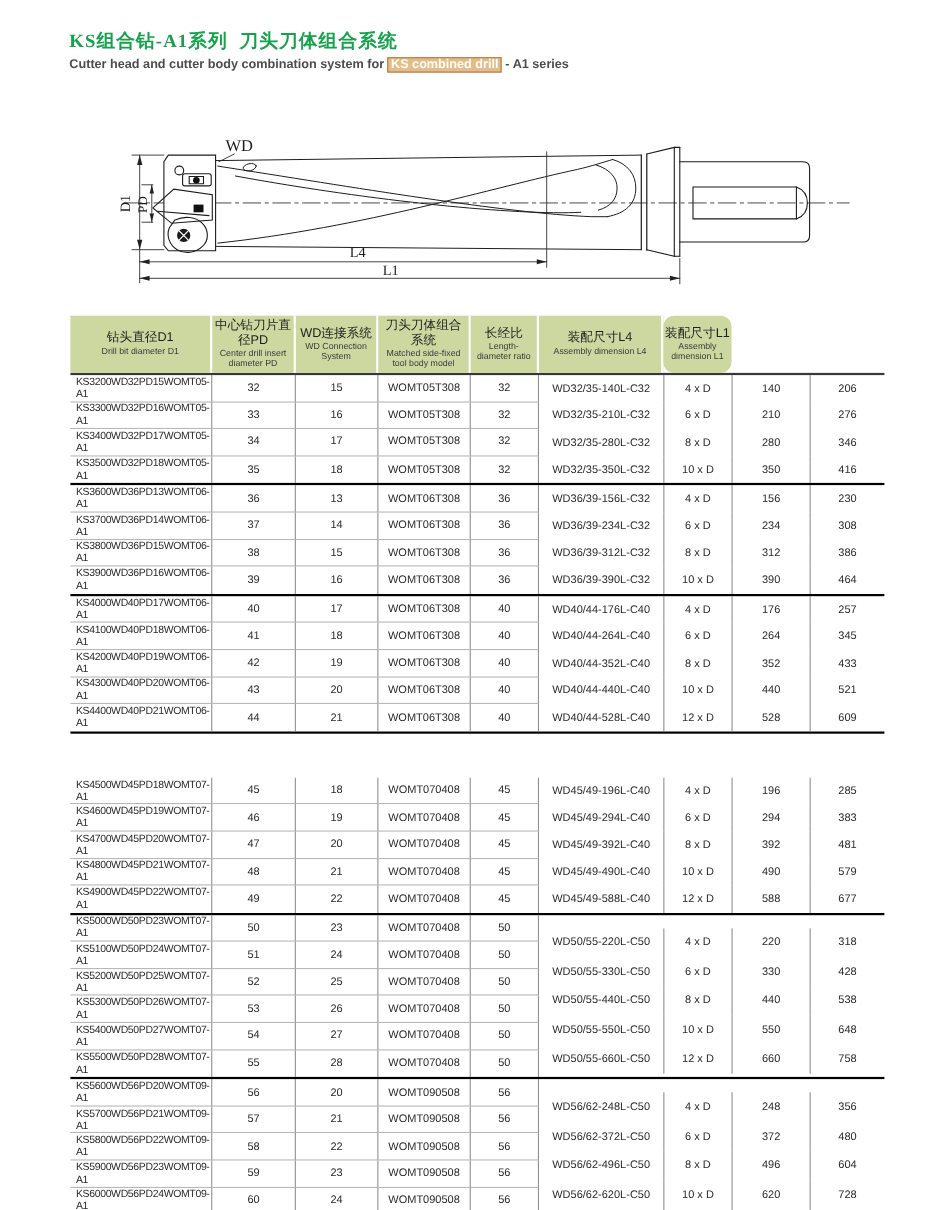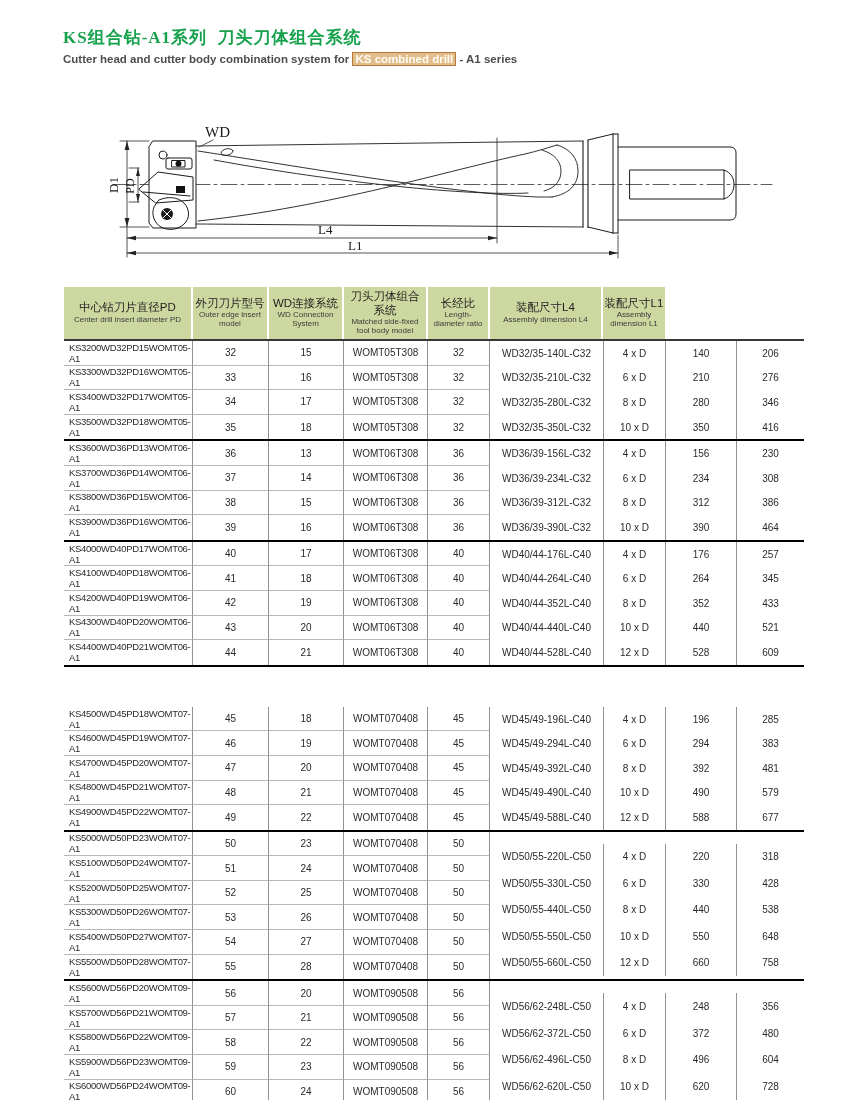--- a/index.html
+++ b/index.html
@@ -13,21 +13,21 @@
   .hl{background:#e2bd8c;color:#fffdf5;border:1px solid #b9763a;padding:0 2px;}
   
   .drawing{position:absolute;left:90px;top:100px;}
   .drawing path,.drawing rect,.drawing circle,.drawing ellipse{vector-effect:non-scaling-stroke;}
   
   .tablewrap{position:absolute;left:64px;top:287px;width:740px;}
   .thead{display:grid;grid-template-columns:129px 76px 75px 84px 62px 113px 62px 71px 68px;
          height:52px;border-bottom:2px solid #383838;}
   .hcell{background:#cdd8a0;display:flex;flex-direction:column;justify-content:center;
          align-items:center;text-align:center;border-right:2px solid #fff;padding:1px 1px;box-sizing:border-box;}
-  .hcell:last-child{border-right:none;}
+  .hcell:last-child{border-right:none;border-radius:10px;}
   .hcn{font-size:11.5px;color:#1f1f1f;line-height:1.15;}
   .hen{font-size:8px;color:#3a3a3a;line-height:1.1;margin-top:1px;}
   .group{position:relative;border-bottom:2px solid #000000;}
   .group:last-child{border-bottom:3px solid #8a8a8a;}
   .lgrid{display:grid;grid-template-columns:129px 76px 75px 84px 62px;width:426px;}
   .lcell{display:flex;align-items:center;justify-content:center;font-size:10px;color:#2a2a2a;
          border-right:1px solid #909090;box-sizing:border-box;}
   .lcell.c0{justify-content:flex-start;padding-left:5px;font-size:9.5px;letter-spacing:-0.3px;}
   .lcell.rl{border-bottom:1px solid #b8b8b8;}
   .rgrid{position:absolute;left:426px;top:0;bottom:0;width:314px;display:grid;
@@ -104,26 +104,26 @@
       <text transform="rotate(-90 118,185)" x="118" y="185" text-anchor="middle">D1</text>
       <text transform="rotate(-90 134,186)" x="134" y="186" text-anchor="middle" font-size="12">PD</text>
       <text x="318" y="234">L4</text>
       <text x="348" y="250">L1</text>
     </g>
   </svg>
 
   <div class="tablewrap">
     <div class="thead" id="thead">
         <div class="hcell">
+          <div class="hcn">钻头直径D1</div>
+          <div class="hen">Drill bit diameter D1</div>
+        </div>
+        <div class="hcell">
           <div class="hcn">中心钻刀片直径PD</div>
           <div class="hen">Center drill insert diameter PD</div>
-        </div>
-        <div class="hcell">
-          <div class="hcn">外刃刀片型号</div>
-          <div class="hen">Outer edge insert model</div>
         </div>
         <div class="hcell">
           <div class="hcn">WD连接系统</div>
           <div class="hen">WD Connection System</div>
         </div>
         <div class="hcell">
           <div class="hcn">刀头刀体组合系统</div>
           <div class="hen">Matched side-fixed tool body model</div>
         </div>
         <div class="hcell">

